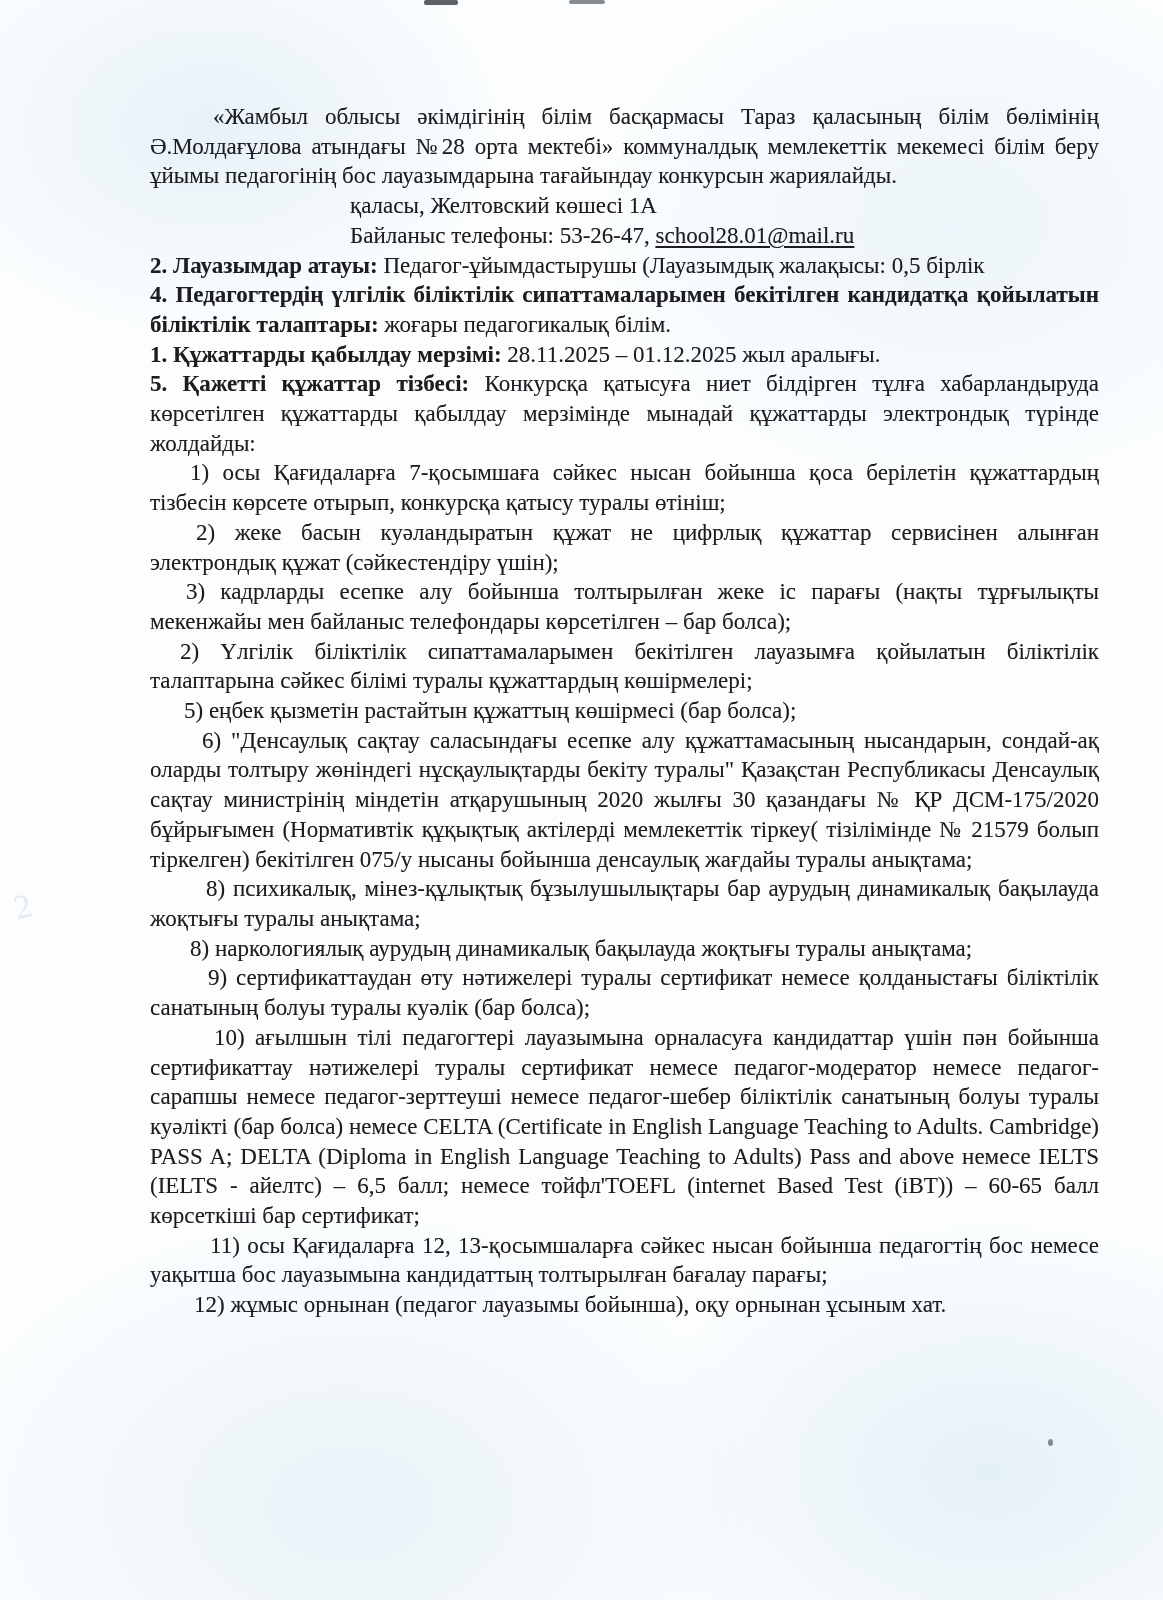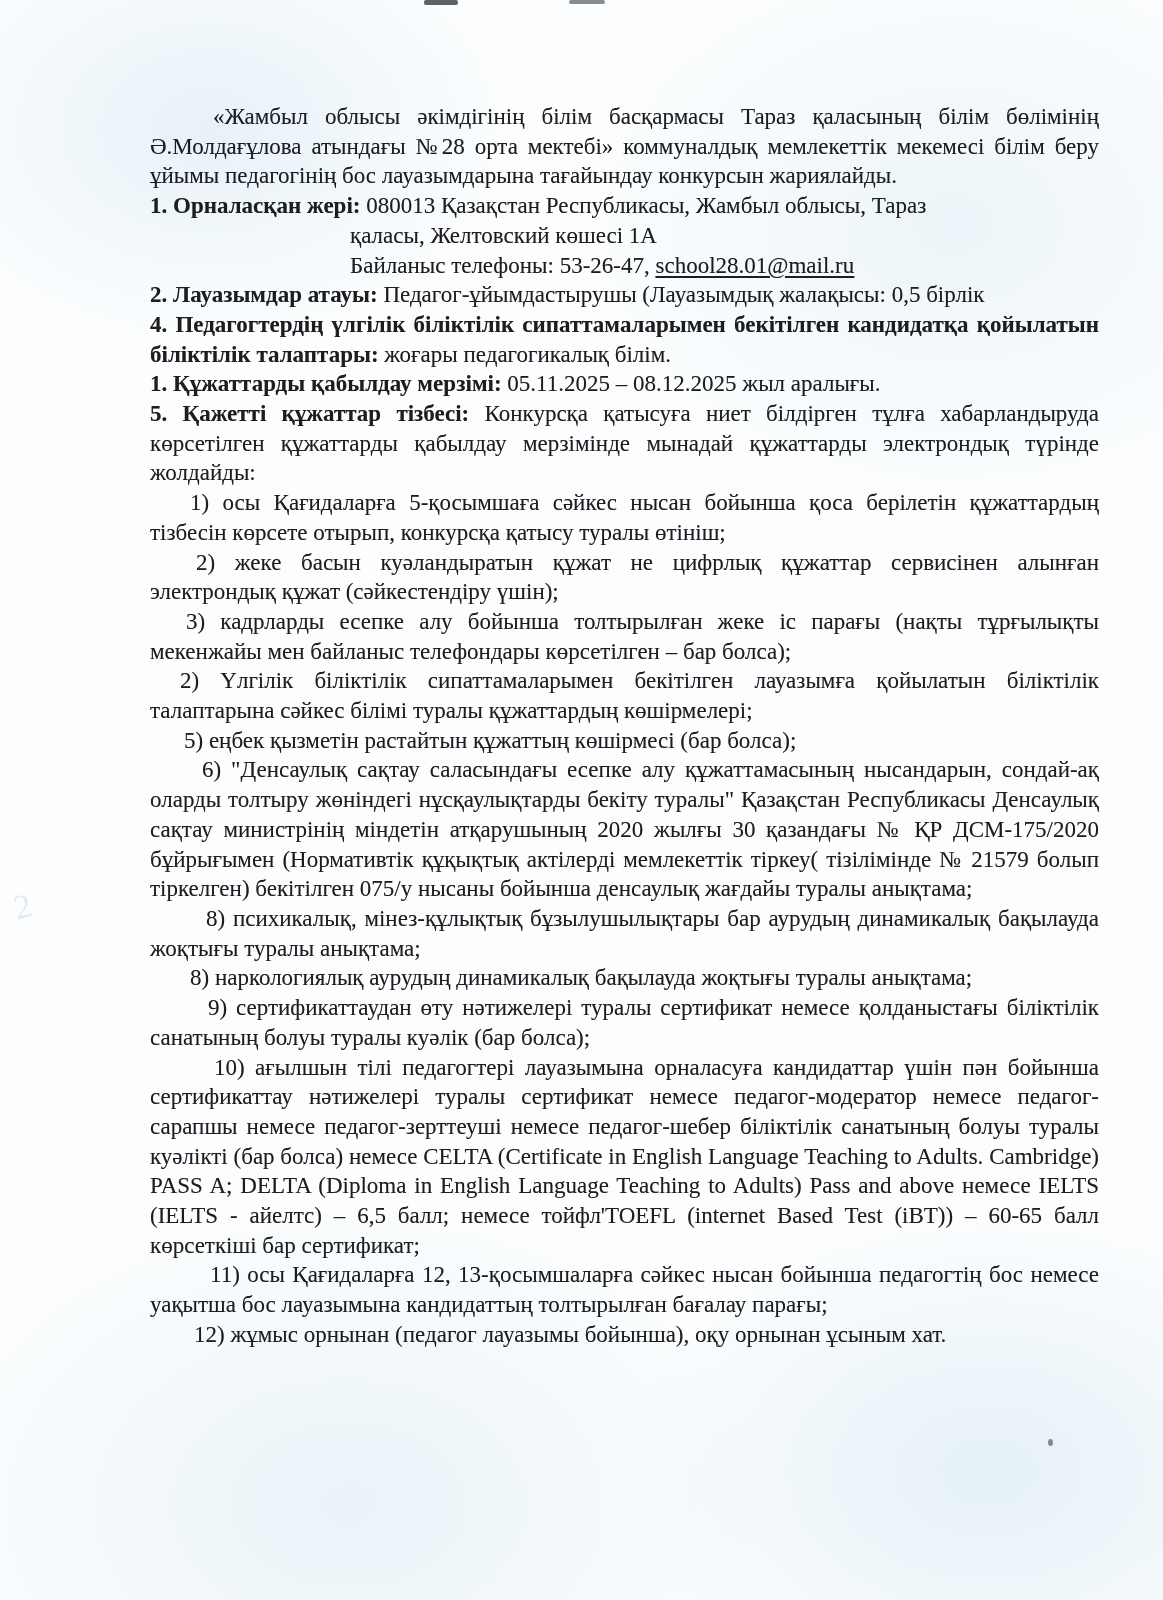--- a/index.html
+++ b/index.html
@@ -60,28 +60,27 @@
 <body>
 
 <div class="page">
   <div class="artifact a-top1"></div>
   <div class="artifact a-top2"></div>
   <div class="artifact a-ghost">2</div>
   <div class="artifact a-speck"></div>
 
   <div class="doc" id="doc-body" style="color: rgb(29, 29, 32);">
       <p class="para" style="text-indent: 63px; text-align: justify;"><span>«Жамбыл облысы әкімдігінің білім басқармасы Тараз қаласының білім бөлімінің Ә.Молдағұлова атындағы №28 орта мектебі» коммуналдық мемлекеттік мекемесі білім беру ұйымы педагогінің бос лауазымдарына тағайындау конкурсын жариялайды.</span></p>
-      <p class="para" style="text-indent: 0px; text-align: left;"><span class="b">1. Орналасқан жері:</span><span> 080013 Қазақстан Республикасы, Жамбыл облысы, Тараз</span></p>
       <p class="para" style="text-indent: 200px; text-align: left;"><span>қаласы, Желтовский көшесі 1А</span></p>
       <p class="para" style="text-indent: 200px; text-align: left;"><span>Байланыс телефоны: 53-26-47, </span><span class="u">school28.01@mail.ru</span></p>
       <p class="para" style="text-indent: 0px; text-align: left;"><span class="b">2. Лауазымдар атауы:</span><span> Педагог-ұйымдастырушы (Лауазымдық жалақысы: 0,5 бірлік</span></p>
       <p class="para" style="text-indent: 0px; text-align: justify;"><span class="b">4. Педагогтердің үлгілік біліктілік сипаттамаларымен бекітілген кандидатқа қойылатын біліктілік талаптары:</span><span> жоғары педагогикалық білім.</span></p>
-      <p class="para" style="text-indent: 0px; text-align: left;"><span class="b">1. Құжаттарды қабылдау мерзімі:</span><span> 05.11.2025 – 08.12.2025 жыл аралығы.</span></p>
+      <p class="para" style="text-indent: 0px; text-align: left;"><span class="b">1. Құжаттарды қабылдау мерзімі:</span><span> 28.11.2025 – 01.12.2025 жыл аралығы.</span></p>
       <p class="para" style="text-indent: 0px; text-align: justify;"><span class="b">5. Қажетті құжаттар тізбесі:</span><span> Конкурсқа қатысуға ниет білдірген тұлға хабарландыруда көрсетілген құжаттарды қабылдау мерзімінде мынадай құжаттарды электрондық түрінде жолдайды:</span></p>
-      <p class="para" style="text-indent: 40px; text-align: justify;"><span>1) осы Қағидаларға 5-қосымшаға сәйкес нысан бойынша қоса берілетін құжаттардың тізбесін көрсете отырып, конкурсқа қатысу туралы өтініш;</span></p>
+      <p class="para" style="text-indent: 40px; text-align: justify;"><span>1) осы Қағидаларға 7-қосымшаға сәйкес нысан бойынша қоса берілетін құжаттардың тізбесін көрсете отырып, конкурсқа қатысу туралы өтініш;</span></p>
       <p class="para" style="text-indent: 46px; text-align: justify;"><span>2) жеке басын куәландыратын құжат не цифрлық құжаттар сервисінен алынған электрондық құжат (сәйкестендіру үшін);</span></p>
       <p class="para" style="text-indent: 36px; text-align: justify;"><span>3) кадрларды есепке алу бойынша толтырылған жеке іс парағы (нақты тұрғылықты мекенжайы мен байланыс телефондары көрсетілген – бар болса);</span></p>
       <p class="para" style="text-indent: 30px; text-align: justify;"><span>2) Үлгілік біліктілік сипаттамаларымен бекітілген лауазымға қойылатын біліктілік талаптарына сәйкес білімі туралы құжаттардың көшірмелері;</span></p>
       <p class="para" style="text-indent: 34px; text-align: left;"><span>5) еңбек қызметін растайтын құжаттың көшірмесі (бар болса);</span></p>
       <p class="para" style="text-indent: 52px; text-align: justify;"><span>6) "Денсаулық сақтау саласындағы есепке алу құжаттамасының нысандарын, сондай-ақ оларды толтыру жөніндегі нұсқаулықтарды бекіту туралы" Қазақстан Республикасы Денсаулық сақтау министрінің міндетін атқарушының 2020 жылғы 30 қазандағы № ҚР ДСМ-175/2020 бұйрығымен (Нормативтік құқықтық актілерді мемлекеттік тіркеу( тізілімінде № 21579 болып тіркелген) бекітілген 075/у нысаны бойынша денсаулық жағдайы туралы анықтама;</span></p>
       <p class="para" style="text-indent: 56px; text-align: justify;"><span>8) психикалық, мінез-құлықтық бұзылушылықтары бар аурудың динамикалық бақылауда жоқтығы туралы анықтама;</span></p>
       <p class="para" style="text-indent: 40px; text-align: left;"><span>8) наркологиялық аурудың динамикалық бақылауда жоқтығы туралы анықтама;</span></p>
       <p class="para" style="text-indent: 58px; text-align: justify;"><span>9) сертификаттаудан өту нәтижелері туралы сертификат немесе қолданыстағы біліктілік санатының болуы туралы куәлік (бар болса);</span></p>
       <p class="para" style="text-indent: 64px; text-align: justify;"><span>10) ағылшын тілі педагогтері лауазымына орналасуға кандидаттар үшін пән бойынша сертификаттау нәтижелері туралы сертификат немесе педагог-модератор немесе педагог-сарапшы немесе педагог-зерттеуші немесе педагог-шебер біліктілік санатының болуы туралы куәлікті (бар болса) немесе CELTA (Certificate in English Language Teaching to Adults. Cambridge) PASS A; DELTA (Diploma in English Language Teaching to Adults) Pass and above немесе IELTS (IELTS - айелтс) – 6,5 балл; немесе тойфл'TOEFL (internet Based Test (iBT)) – 60-65 балл көрсеткіші бар сертификат;</span></p>
       <p class="para" style="text-indent: 60px; text-align: justify;"><span>11) осы Қағидаларға 12, 13-қосымшаларға сәйкес нысан бойынша педагогтің бос немесе уақытша бос лауазымына кандидаттың толтырылған бағалау парағы;</span></p>

